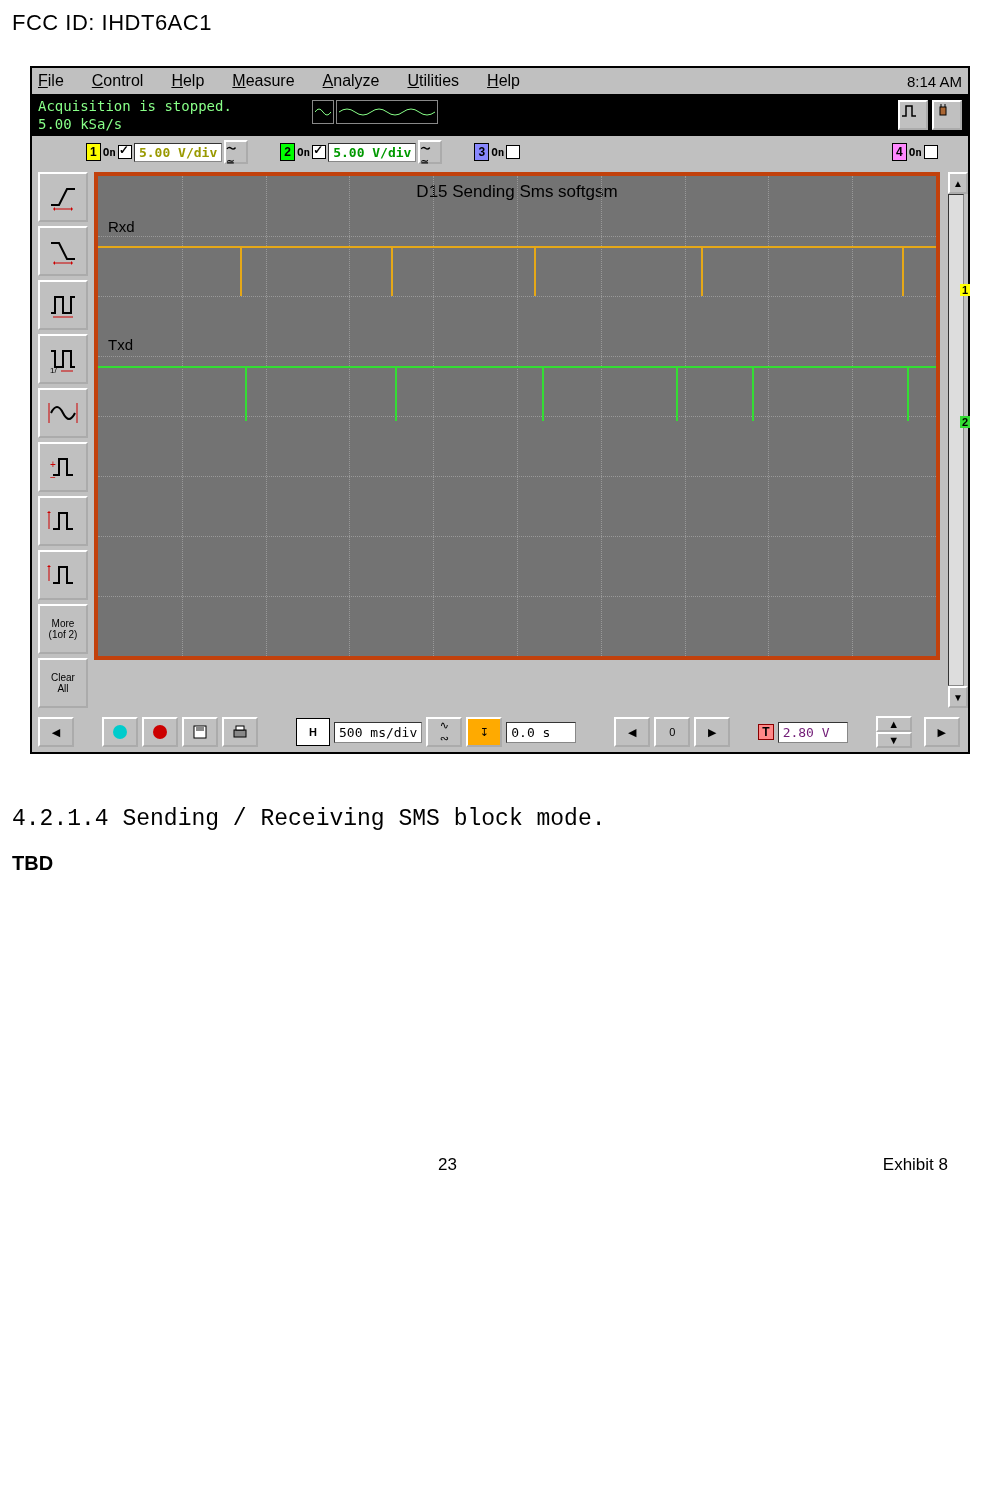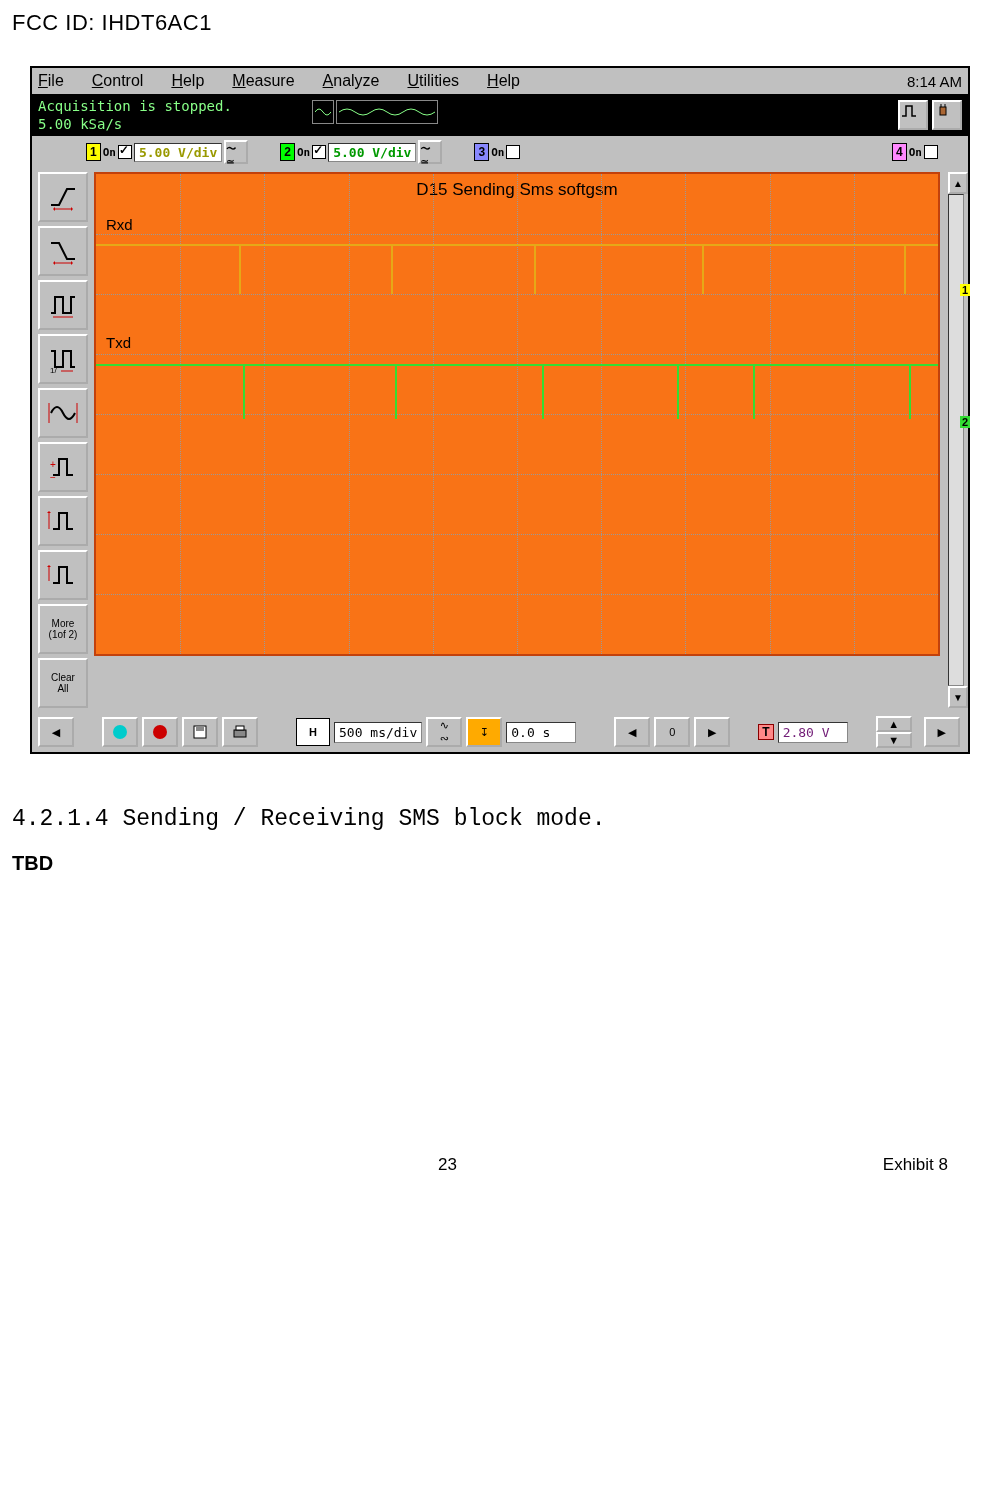--- a/index.html
+++ b/index.html
@@ -26,21 +26,21 @@
   .chan-text { font-family:monospace; font-size:11px; }
   .chan-field { background:#fff; border:1px inset #888; padding:1px 4px; font-family:monospace; font-size:13px; min-width:48px; display:inline-block; }
   .chan-field.y { color:#999900; }
   .chan-field.g { color:#009900; }
   .smbtn { width:20px; height:20px; background:#c0c0c0; border:2px outset #fff; font-size:10px; }
   .main { display:flex; background:#c0c0c0; }
   .toolbar-left { width:50px; display:flex; flex-direction:column; gap:4px; padding:4px 2px 4px 6px; }
   .toolbtn { height:46px; background:#c0c0c0; border:2px outset #fff; display:flex; align-items:center; justify-content:center; font-size:10px; text-align:center; line-height:11px; }
   .toolbtn svg { width:32px; height:32px; }
   .plot-wrap { flex:1; padding:4px 8px 4px 4px; position:relative; }
-  .plot { background:#f97316; border:2px solid #c2410c; position:relative; height:480px; overflow:hidden; }
+  .plot { background:#737373; border:4px solid #c2410c; position:relative; height:480px; overflow:hidden; }
   .grid-h { position:absolute; left:0; right:0; border-top:1px dotted #999; }
   .grid-v { position:absolute; top:0; bottom:0; border-left:1px dotted #999; }
   .plot-title { position:absolute; top:6px; left:0; right:0; text-align:center; font-size:17px; }
   .label-in { position:absolute; font-size:15px; font-family:Arial; }
   .trace { position:absolute; left:0; right:0; height:2px; }
   .trace.y { background:#e6a817; top:70px; }
   .trace.g { background:#33dd33; top:190px; }
   .spike { position:absolute; width:2px; }
   .marker { position:absolute; right:-22px; font-size:11px; font-weight:bold; padding:0 2px; }
   .bottom-bar { display:flex; align-items:center; gap:4px; padding:4px 6px; background:#c0c0c0; }

